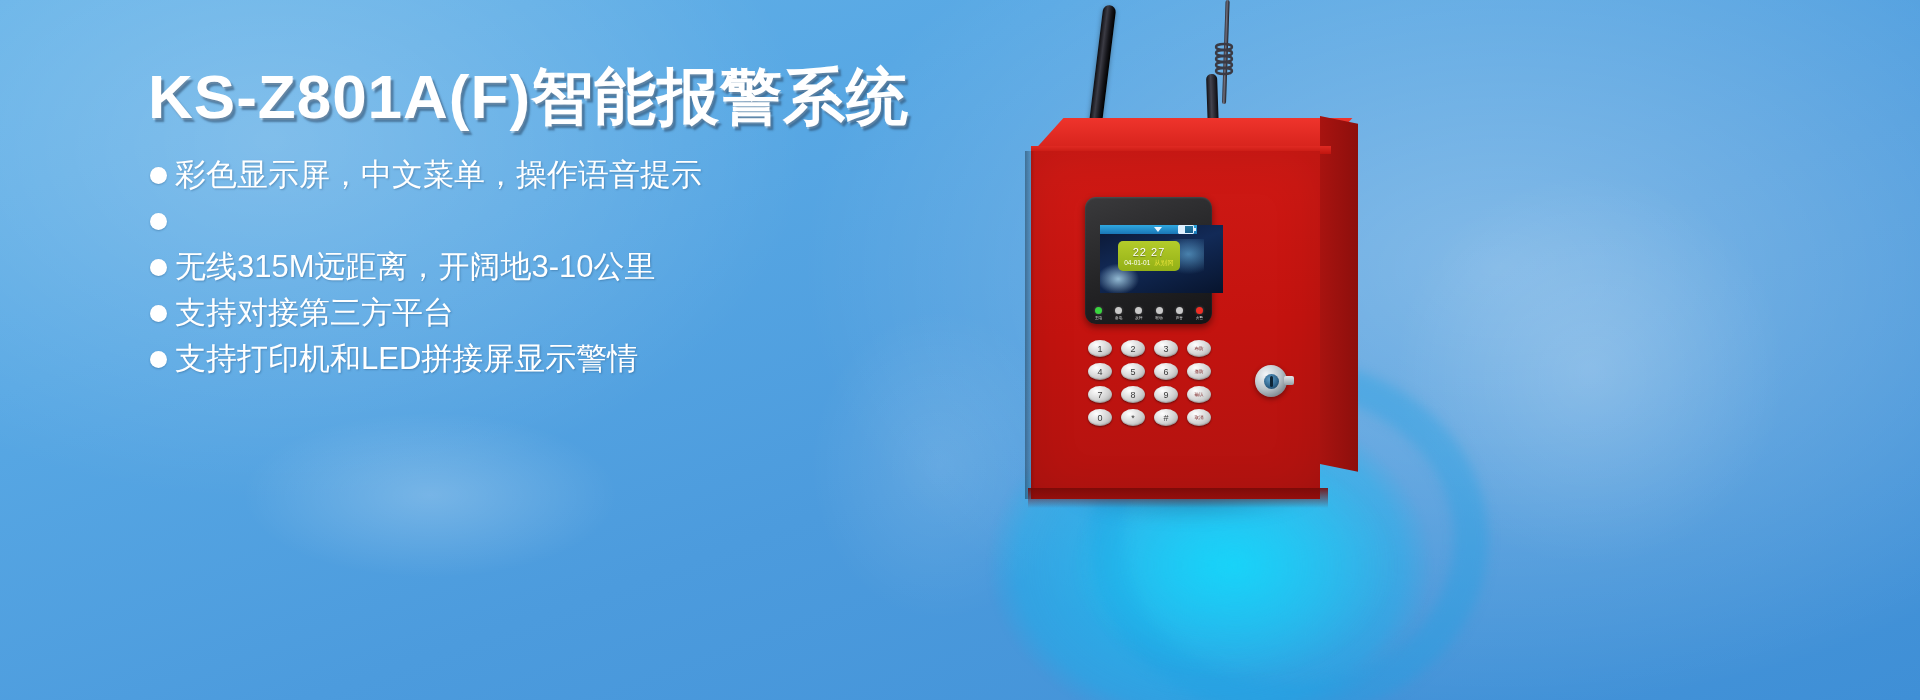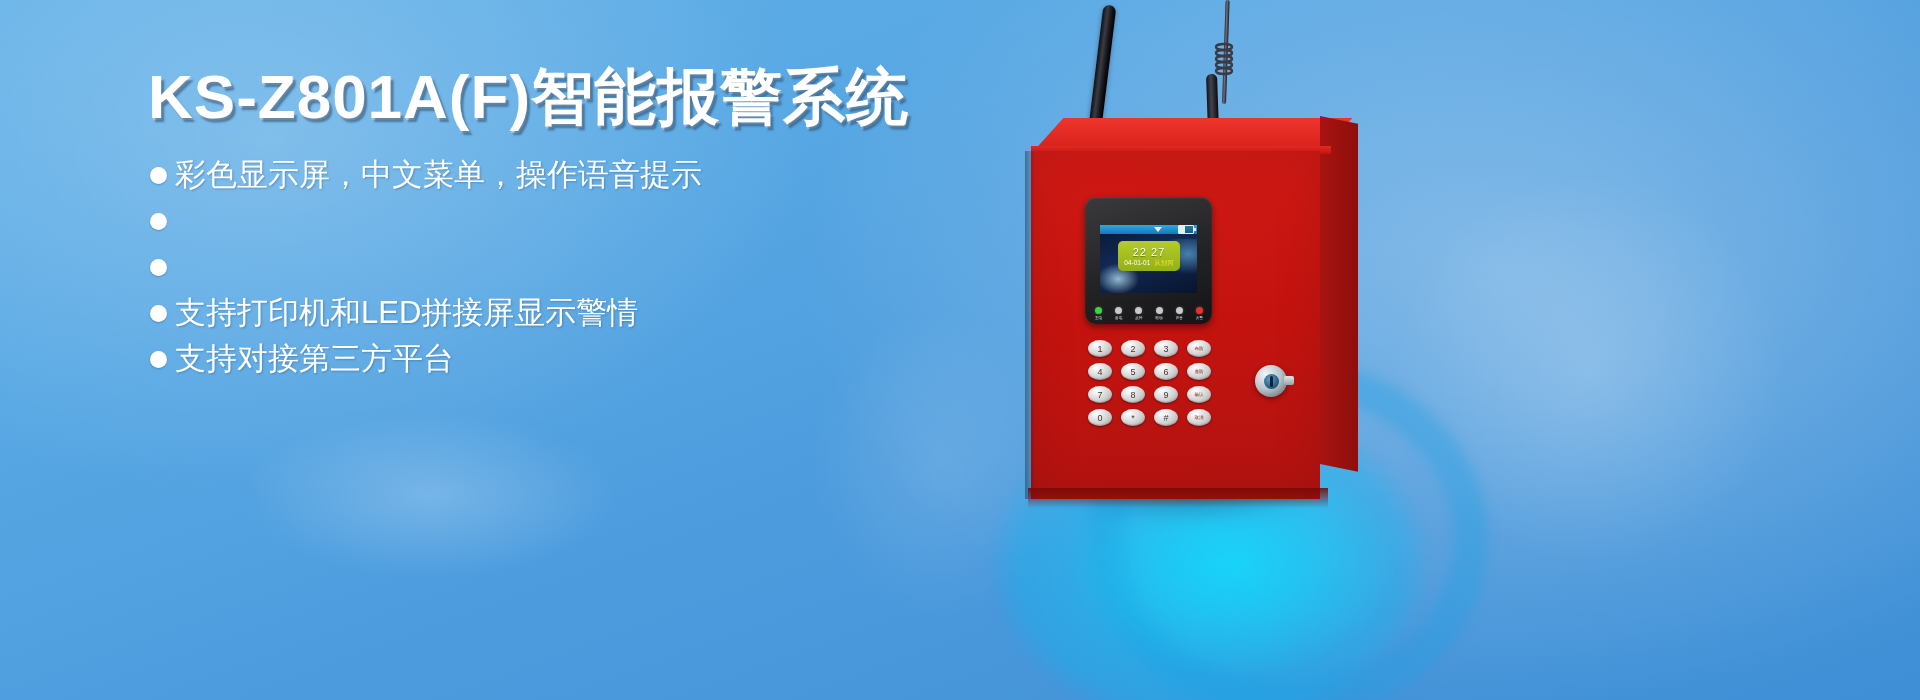--- a/index.html
+++ b/index.html
@@ -136,20 +136,21 @@
   #bezel{
     position:absolute;left:1085px;top:197px;width:127px;height:127px;
     background:linear-gradient(160deg,#3a3a3c,#232325 55%,#141416);
     border-radius:11px;
     box-shadow:0 3px 7px rgba(0,0,0,.45), inset 0 1px 2px rgba(255,255,255,.12);
   }
   #lcd{
     position:absolute;left:1100px;top:225px;width:97px;height:68px;
     background:linear-gradient(160deg,#0b1733,#122a57 45%,#07142d);
     overflow:hidden;
+    padding-left:26px;
   }
   #lcd-statusbar{
     position:absolute;left:0;top:0;width:97px;height:9px;
     background:linear-gradient(180deg,#2fa8e0,#1a76b6);
     display:flex;align-items:center;justify-content:flex-end;gap:3px;padding-right:3px;
     box-sizing:border-box;
   }
   #wifi-icon{
     width:8px;height:7px;position:relative;margin-right:13px;
   }
@@ -246,28 +247,29 @@
     <div id="features">
       <div class="feat">
         <span class="bullet"></span>
         <span class="feat-label">彩色显示屏，中文菜单，操作语音提示</span>
       </div>
       <div class="feat">
         <span class="bullet"></span>
       </div>
       <div class="feat">
         <span class="bullet"></span>
+        <span class="feat-label">无线315M远距离，开阔地3-10公里</span>
+      </div>
+      <div class="feat">
+        <span class="bullet"></span>
+        <span class="feat-label">支持对接第三方平台</span>
       </div>
       <div class="feat">
         <span class="bullet"></span>
         <span class="feat-label">支持打印机和LED拼接屏显示警情</span>
-      </div>
-      <div class="feat">
-        <span class="bullet"></span>
-        <span class="feat-label">支持对接第三方平台</span>
       </div>
     </div>
   </div>
 
   <div>
 
     <div id="box-shadow"></div>
 
     <div class="ant" id="ant-left"></div>
     <div class="ant" id="ant-left-joint"></div>

